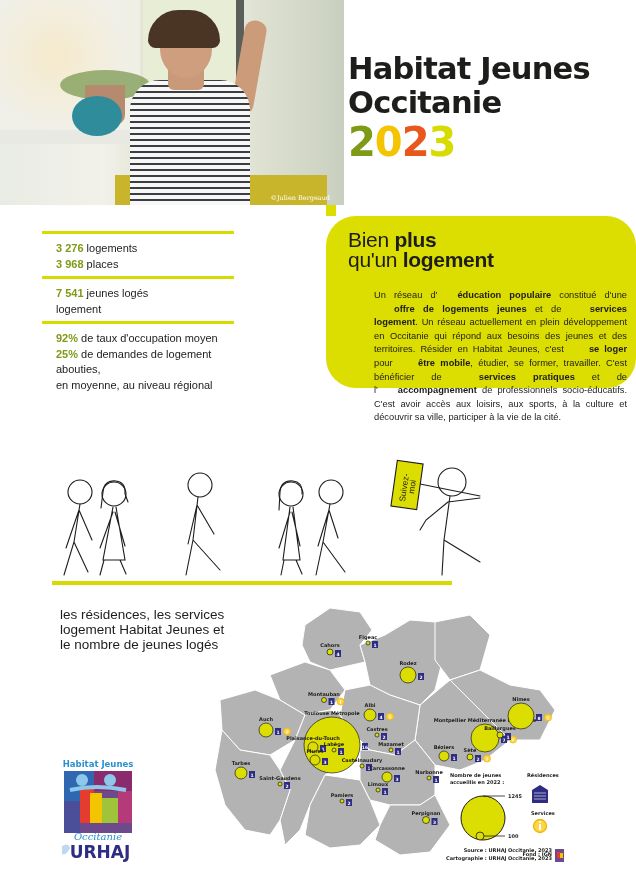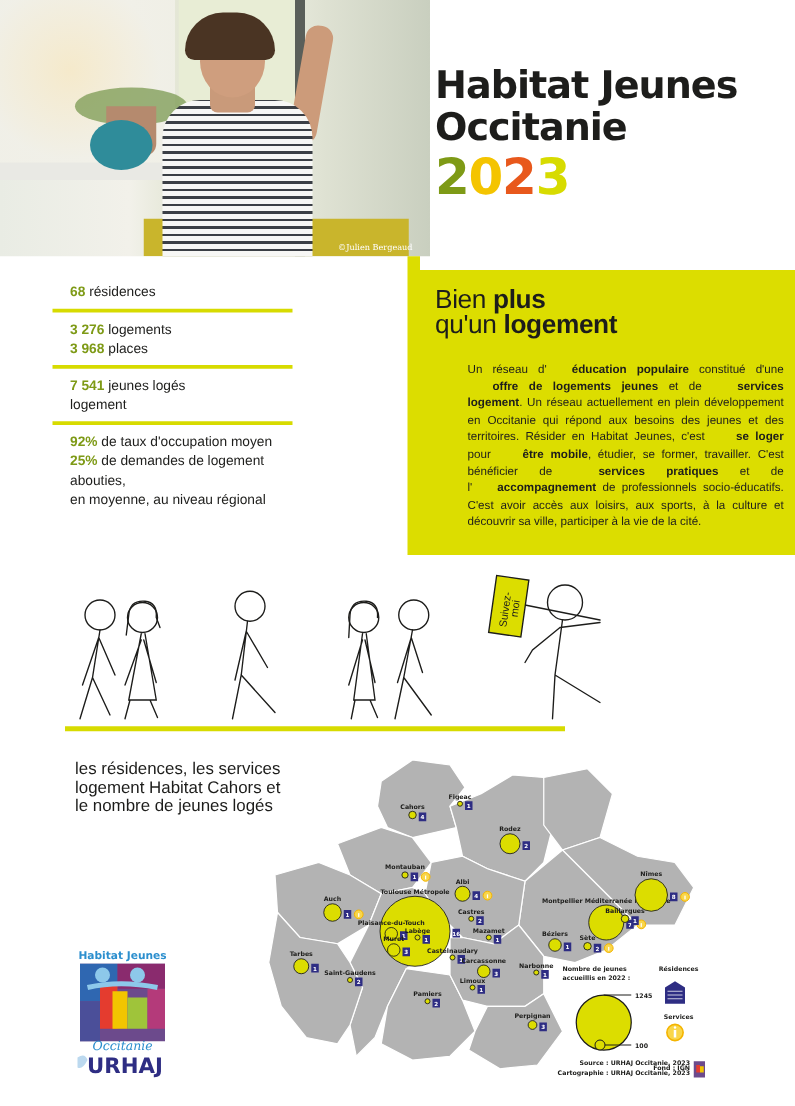--- a/index.html
+++ b/index.html
@@ -29,21 +29,21 @@
   #title { left:348px; top:52px; font-family:"DejaVu Sans", sans-serif; font-weight:bold; font-size:30.5px; line-height:34px; letter-spacing:-0.8px; color:#1d1d1b; }
   #year { left:348px; top:120px; font-family:"DejaVu Sans", sans-serif; font-weight:bold; font-size:40px; line-height:44px; letter-spacing:-1px; }
 
   
   .stats { left:42px; width:192px; }
   .stat-block { font-size:11px; line-height:15.5px; padding:0 0 0 14px; }
   .stat-block b { font-weight:bold; color:#7e9a16; }
   .rule { height:3px; background:#d7db00; margin:4px 0 7px 0; }
 
   
-  #pitch { left:326px; top:216px; width:310px; height:228px; background:#dcdd00; }
+  #pitch { left:326px; top:216px; width:310px; height:172px; background:#dcdd00;border-radius:30px; }
   #pitch-corner { left:326px; top:205px; width:10px; height:11px; background:#dcdd00; }
   #pitch h2 { position:absolute; left:22px; top:14px; font-weight:normal; font-size:21px; line-height:20px; color:#1d1d1b; letter-spacing:-0.3px; }
   #pitch h2 b { font-weight:bold; }
   #pitch p { position:absolute; left:48px; top:73px; width:253px; font-size:9.3px; line-height:13.6px; text-align:justify; color:#1d1d1b; }
   #pitch p b { font-weight:bold;margin-left:20px; }
 
   
   #walkers { left:0; top:450px; width:636px; height:150px; }
   #ground { left:52px; top:581px; width:400px; height:4px; background:#d7db00; }
 
@@ -80,21 +80,20 @@
 <div id="title" class="abs">
   <div>Habitat Jeunes</div>
   <div>Occitanie</div>
 </div>
 <div id="year" class="abs">
   <span class="yd" style="color: rgb(126, 154, 22);">2</span><span class="yd" style="color: rgb(244, 196, 0);">0</span><span class="yd" style="color: rgb(232, 88, 28);">2</span><span class="yd" style="color: rgb(215, 219, 0);">3</span>
 </div>
 
 <div id="stats" class="abs stats" style="top:227px;">
     <div class="stat-block">
-      <div><b>68</b><span> résidences</span></div>
     </div>
     <div class="rule"></div>
     <div class="stat-block">
       <div><b>3 276</b><span> logements</span></div>
       <div><b>3 968</b><span> places</span></div>
     </div>
     <div class="rule"></div>
     <div class="stat-block">
       <div><b>7 541</b><span> jeunes logés</span></div>
       <div><span>logement</span></div>
@@ -151,21 +150,21 @@
     <path d="M420 34 L480 46"></path>
   </g>
   <g>
     <rect x="394" y="12" width="26" height="46" fill="#dcdd00" stroke="#1d1d1b" transform="rotate(8 407 35)"></rect>
   </g>
   <text x="0" y="0" transform="translate(405,52) rotate(-82)" stroke="none" fill="#1d1d1b" font-family="Liberation Sans, sans-serif" font-size="8.5">Suivez-</text>
   <text x="0" y="0" transform="translate(414,44) rotate(-82)" stroke="none" fill="#1d1d1b" font-family="Liberation Sans, sans-serif" font-size="8.5">moi</text>
 </svg>
 <div id="ground" class="abs"></div>
 
-<div id="map-caption" class="abs">les résidences, les services logement Habitat Cahors et le nombre de jeunes logés</div>
+<div id="map-caption" class="abs">les résidences, les services logement Habitat Jeunes et le nombre de jeunes logés</div>
 
 <svg id="logo" class="abs" viewBox="0 0 76 108">
   <text x="38" y="9" text-anchor="middle" font-family="DejaVu Sans, sans-serif" font-weight="bold" font-size="8.5" fill="#2c8fce">Habitat Jeunes</text>
   <rect x="4" y="13" width="68" height="62" fill="#6c4a8c"></rect>
   <rect x="4" y="13" width="30" height="30" fill="#2f67b1"></rect>
   <rect x="34" y="13" width="38" height="20" fill="#8a2b6e"></rect>
   <rect x="20" y="30" width="14" height="35" fill="#e43c2f"></rect>
   <rect x="30" y="35" width="12" height="30" fill="#f2c500"></rect>
   <rect x="42" y="40" width="16" height="25" fill="#9fc43a"></rect>
   <rect x="58" y="33" width="14" height="32" fill="#b43a7a"></rect>

